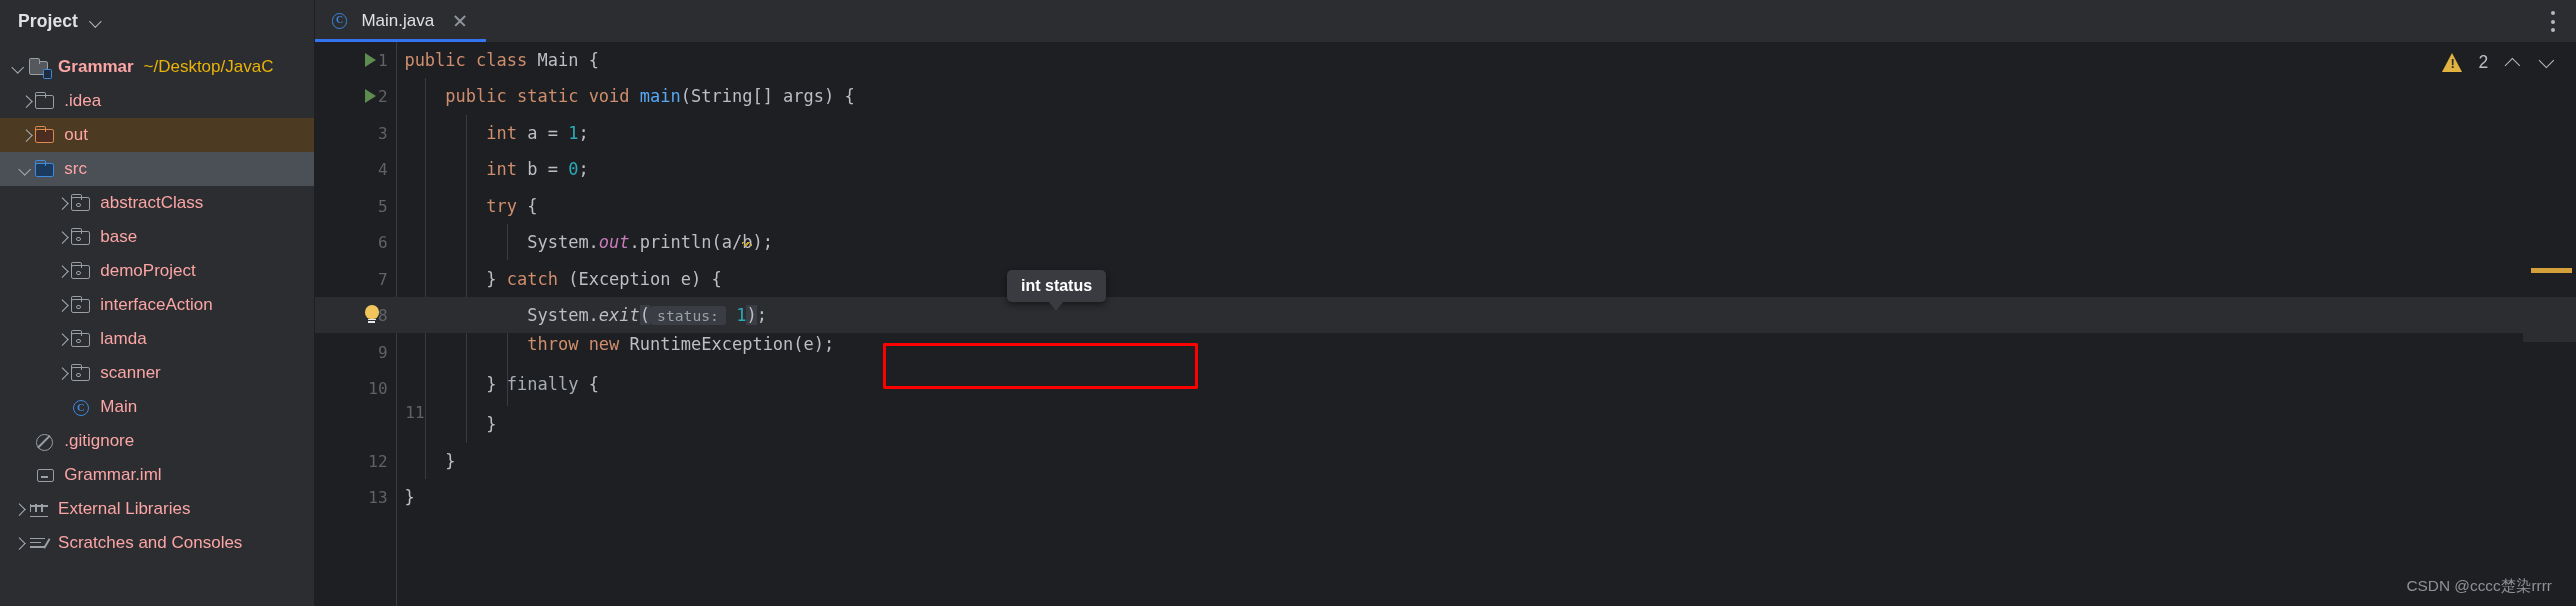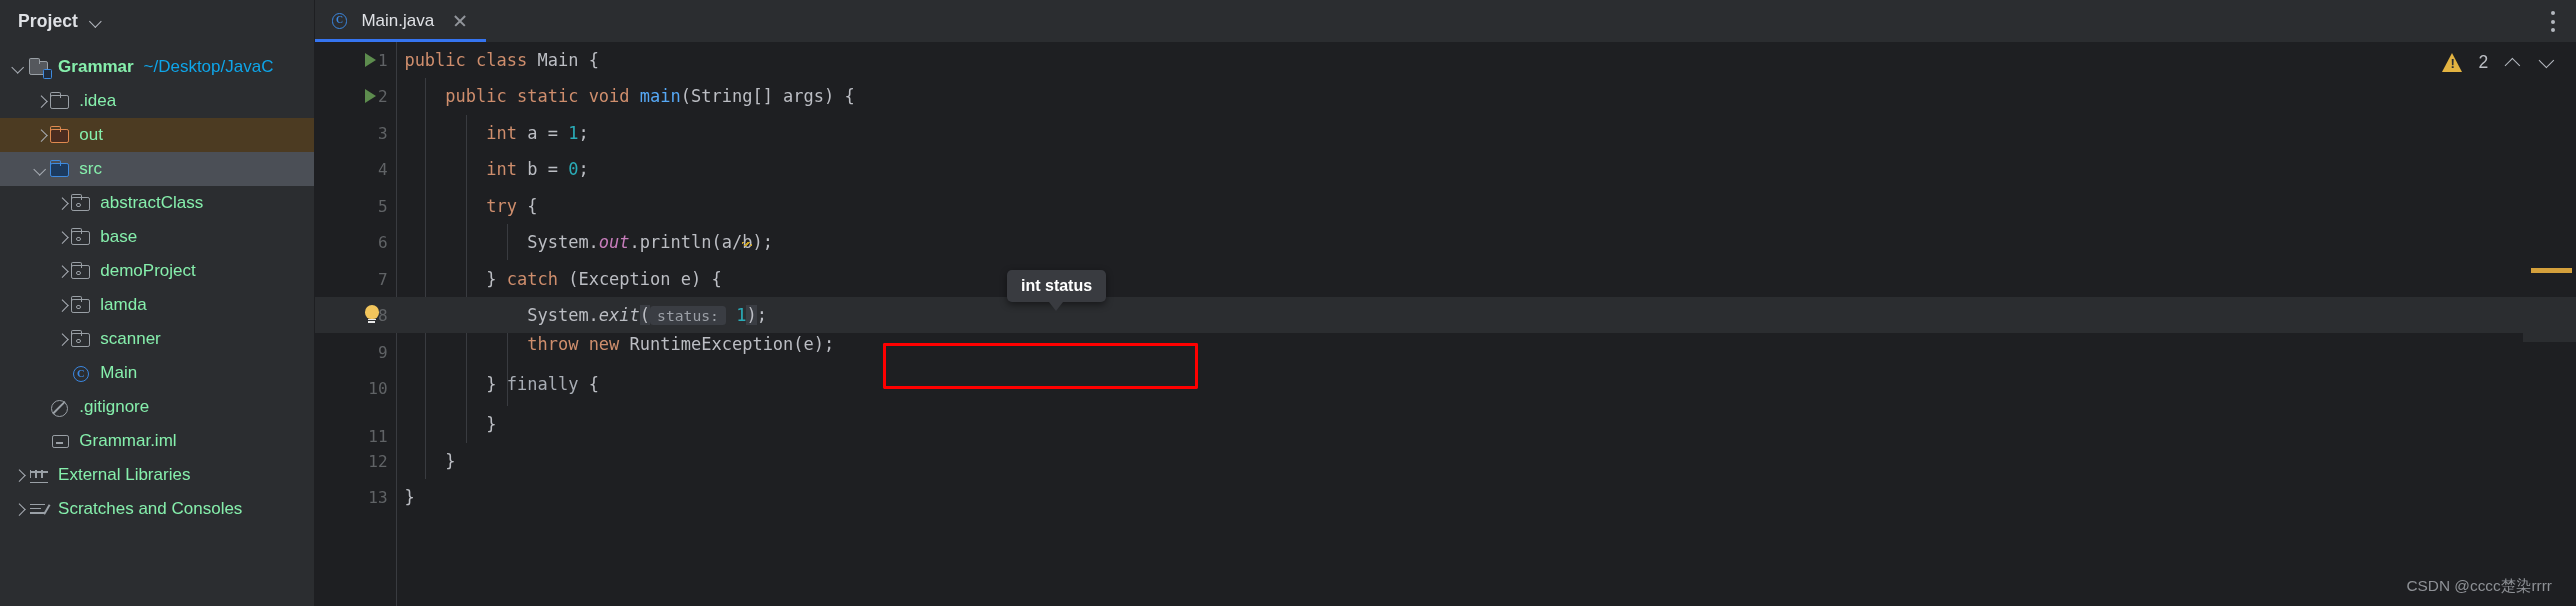--- a/index.html
+++ b/index.html
@@ -130,26 +130,26 @@
   .scr-ic{ position:absolute; left:2.1px; top:3.5px; width:18px; height:13.3px; }
   .scr-ic span{ position:absolute; left:0; width:14px; height:1.5px; background:#9AA0A6; }
   .scr-ic span:nth-child(1){ top:0.7px; width:15.4px; }
   .scr-ic span:nth-child(2){ top:4.9px; width:11.2px; }
   .scr-ic span:nth-child(3){ top:9px; width:15.4px; }
   .scr-ic::after{
     content:""; position:absolute; right:0; top:1.4px; width:1.7px; height:10.5px;
     background:#9AA0A6; transform:rotate(30deg);
   }
 
-  .lbl { font-size:17px; color:#86efac; }
+  .lbl { font-size:17px; color:#fca5a5; }
   .lbl.bold { font-weight:bold; }
-  .path { font-size:17px; color:#0ea5e9; margin-left:9.8px; }
+  .path { font-size:17px; color:#eab308; margin-left:9.8px; }
 
   .ind-0{ padding-left:9.8px; }
-  .ind-1{ padding-left:31px; }
+  .ind-1{ padding-left:16px; }
   .ind-2{ padding-left:52px; }
 
   
   .main { flex:1 1 auto; position:relative; background:#1E1F22; height:607px; }
 
   .tabbar{
     height:42px; background:#2B2D30; display:flex; align-items:center;
     position:relative;
   }
   .tab{
@@ -364,20 +364,28 @@
           </span>
         <span class="lbl">base</span>
       </div>
       <div class="row ind-2">
         <span class="arrow right"></span>
         <span class="ico pkg">
             <span class="folder-base"></span>
             <span class="pkg-dot"></span>
           </span>
         <span class="lbl">demoProject</span>
+      </div>
+      <div class="row ind-2">
+        <span class="arrow right"></span>
+        <span class="ico pkg">
+            <span class="folder-base"></span>
+            <span class="pkg-dot"></span>
+          </span>
+        <span class="lbl">interfaceAction</span>
       </div>
       <div class="row ind-2">
         <span class="arrow right"></span>
         <span class="ico pkg">
             <span class="folder-base"></span>
             <span class="pkg-dot"></span>
           </span>
         <span class="lbl">lamda</span>
       </div>
       <div class="row ind-2">
@@ -492,21 +500,21 @@
               <span class="bulb-base"></span>
               <span class="bulb-base2"></span>
           </span>
         </div>
         <div class="gutter-line" style="top:292px;">
             <span class="lnum">9</span>
           </div>
         <div class="gutter-line" style="top:328px;">
             <span class="lnum">10</span>
           </div>
-        <div class="gutter-line" style="top:376px;">
+        <div class="gutter-line" style="top:352px;margin-left:37px;">
             <span class="lnum">11</span>
           </div>
         <div class="gutter-line" style="top:401px;">
             <span class="lnum">12</span>
           </div>
         <div class="gutter-line" style="top:437px;text-align:right;">
             <span class="lnum">13</span>
           </div>
       </div>
       <div class="gutter-sep"></div>

